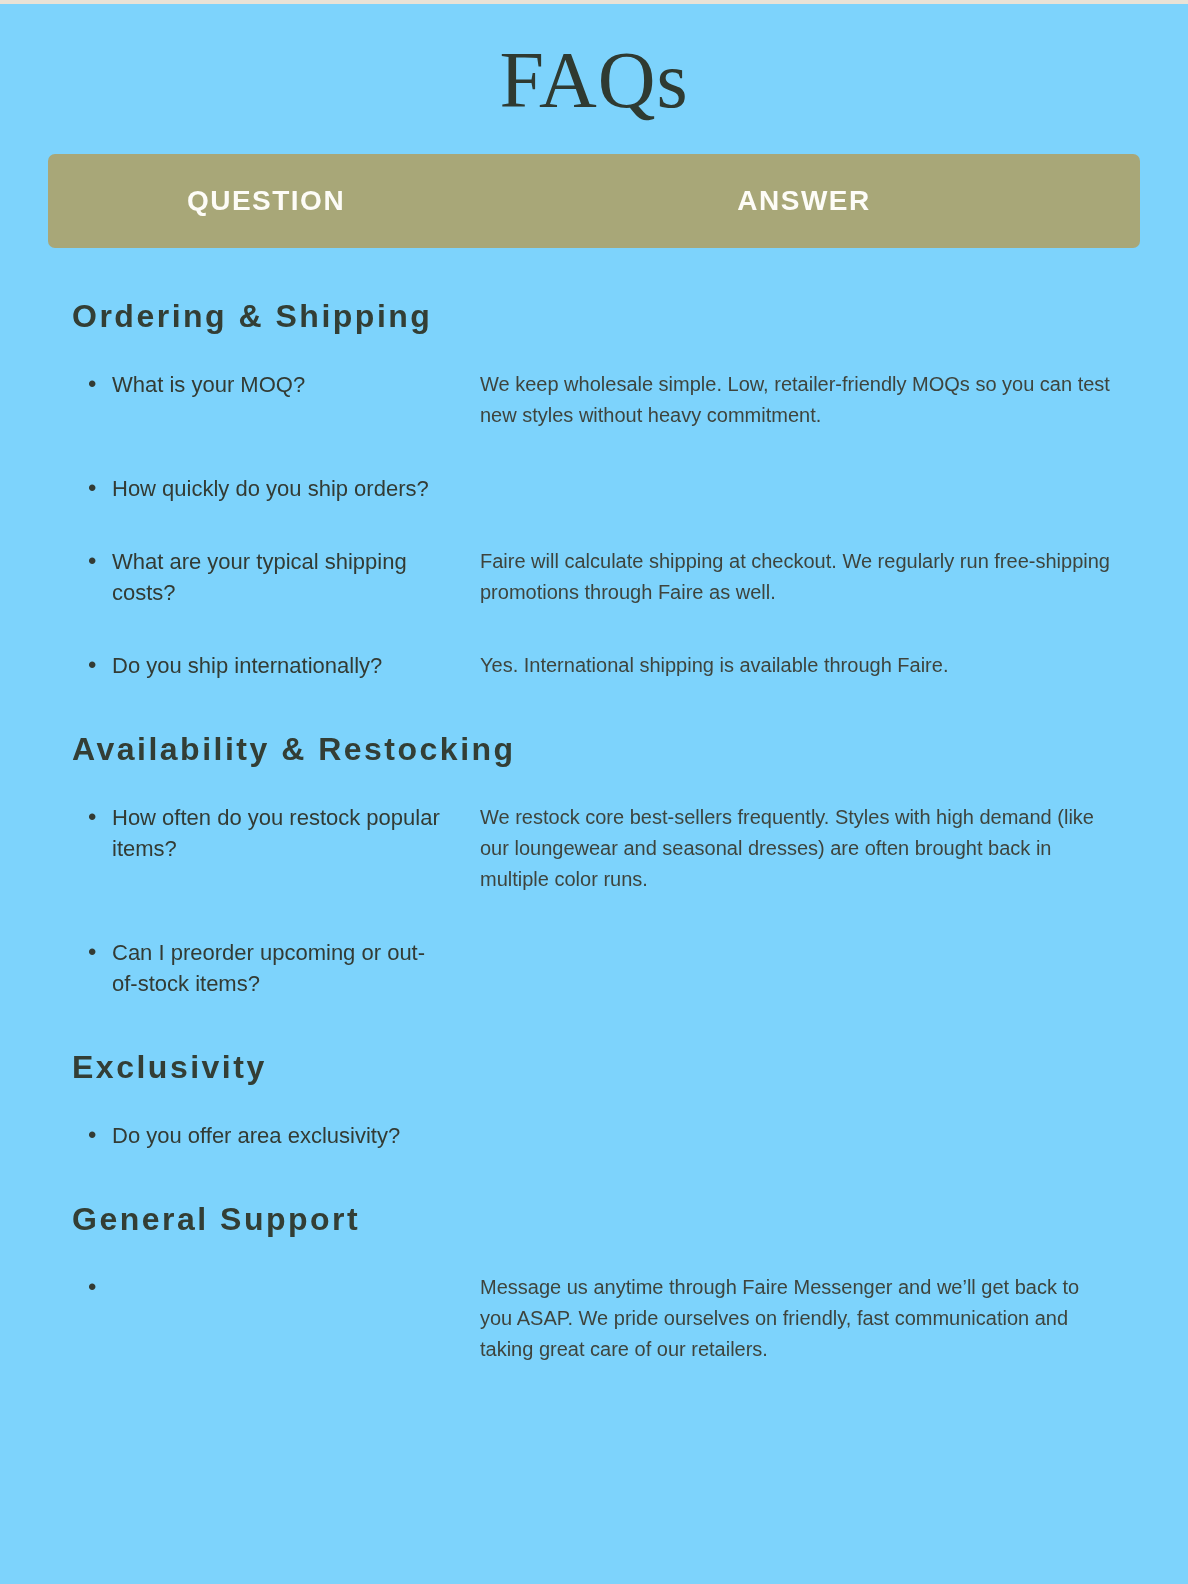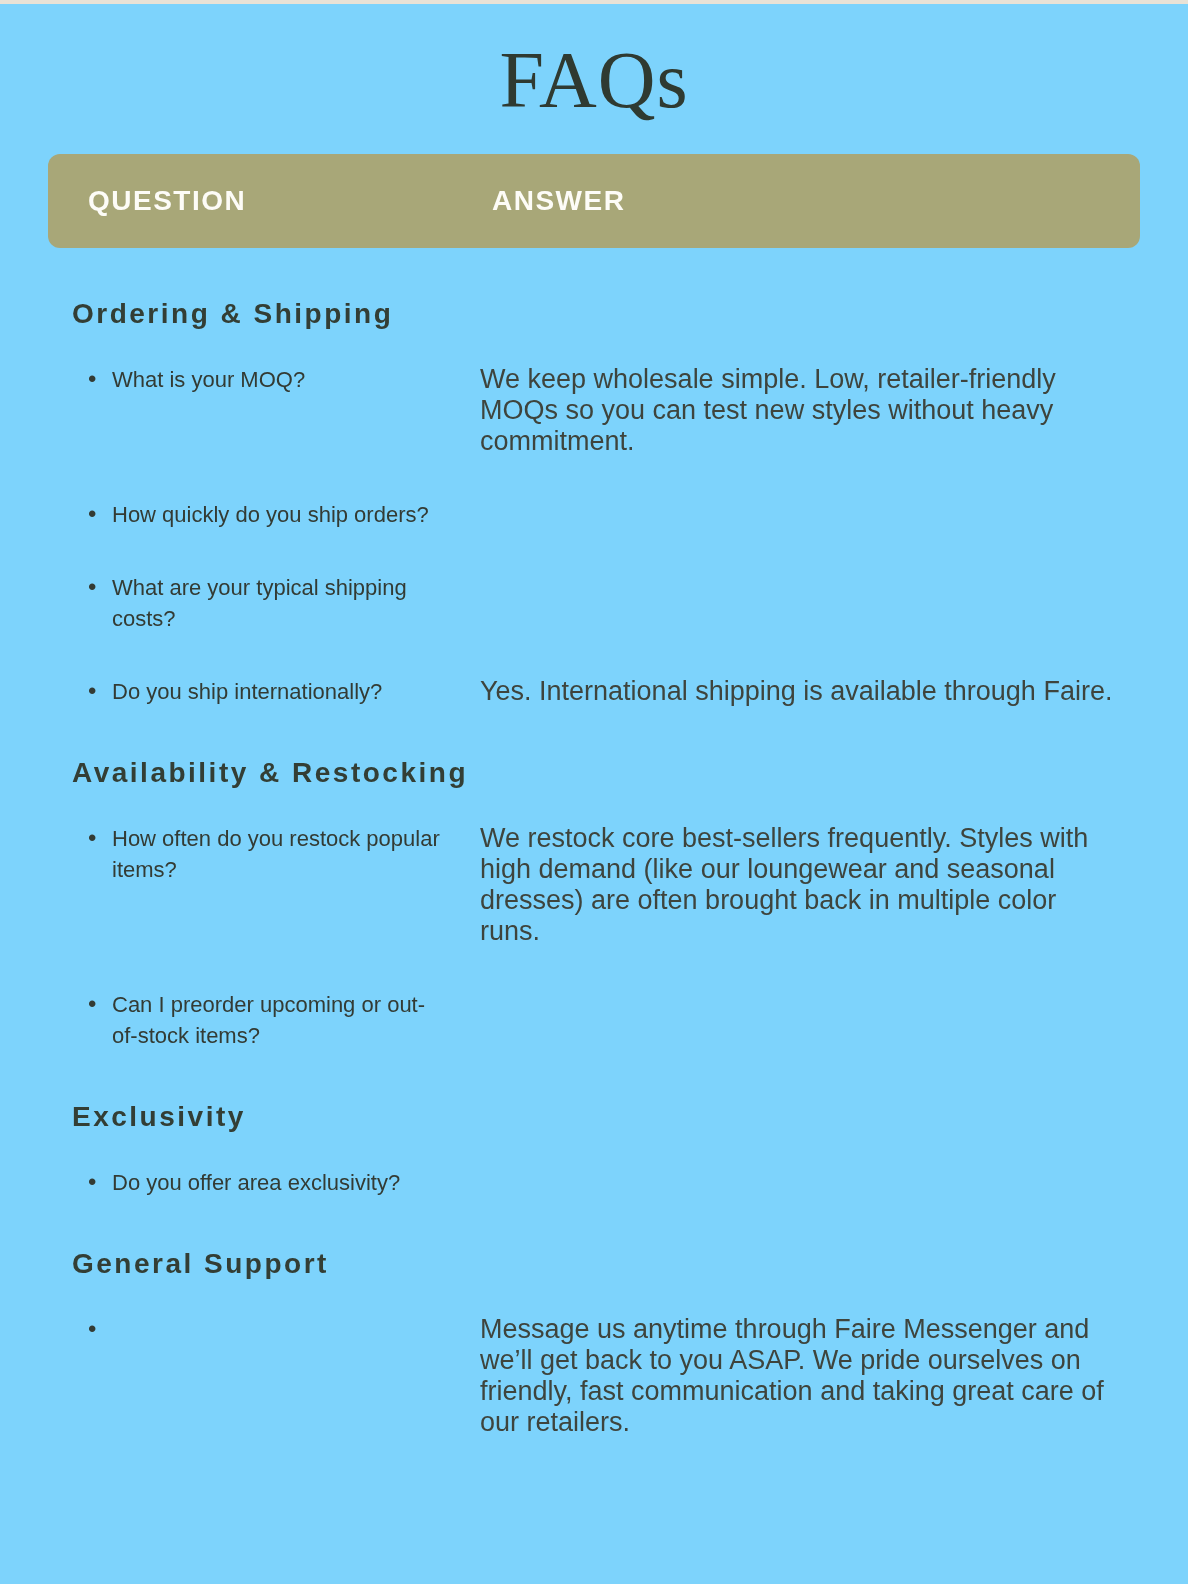--- a/index.html
+++ b/index.html
@@ -21,38 +21,39 @@
     font-weight: 500;
     font-size: 80px;
     line-height: 1.05;
     color: #2f3a31;
     letter-spacing: 1px;
   }
   .bar {
     margin: 32px 48px 0 48px;
     height: 94px;
     background: #a8a778;
-    border-radius: 12px;
+    border-radius: 7px;
     display: grid;
     grid-template-columns: 404px 1fr;
     align-items: center;
-    padding-left: 40px;
+    padding-left: 16px;
+    text-align: center;
   }
   .bar span {
     color: #fdfcf7;
     font-weight: bold;
     font-size: 28px;
     letter-spacing: 1.5px;
   }
   .content {
     padding: 0 72px;
   }
   .faq-section { margin-top: 50px; }
   .section-heading {
-    font-size: 28px;
+    font-size: 32px;
     font-weight: bold;
     color: #333e35;
     letter-spacing: 2.5px;
     margin-bottom: 34px;
   }
   .row {
     display: grid;
     grid-template-columns: 408px 1fr;
     margin-bottom: 42px;
   }
@@ -65,21 +66,21 @@
     color: #333b34;
   }
   .bullet {
     position: absolute;
     left: 16px;
     top: -1px;
     font-size: 24px;
     color: #333b34;
   }
   .a-cell {
-    font-size: 27px;
+    font-size: 20px;
     line-height: 31px;
     color: #3e443d;
   }
 </style>
 </head>
 <body>
 
 <div class="page">
   <h1 class="title">FAQs</h1>
 
@@ -105,20 +106,21 @@
       <span class="bullet">•</span>
       <span class="q-text">How quickly do you ship orders?</span>
     </div>
   </div>
 
   <div class="row">
     <div class="q-cell">
       <span class="bullet">•</span>
       <span class="q-text">What are your typical shipping costs?</span>
     </div>
+    <div class="a-cell">Faire will calculate shipping at checkout. We regularly run free-shipping promotions through Faire as well.</div>
   </div>
 
   <div class="row">
     <div class="q-cell">
       <span class="bullet">•</span>
       <span class="q-text">Do you ship internationally?</span>
     </div>
     <div class="a-cell">Yes. International shipping is available through Faire.</div>
   </div>
 </div>

